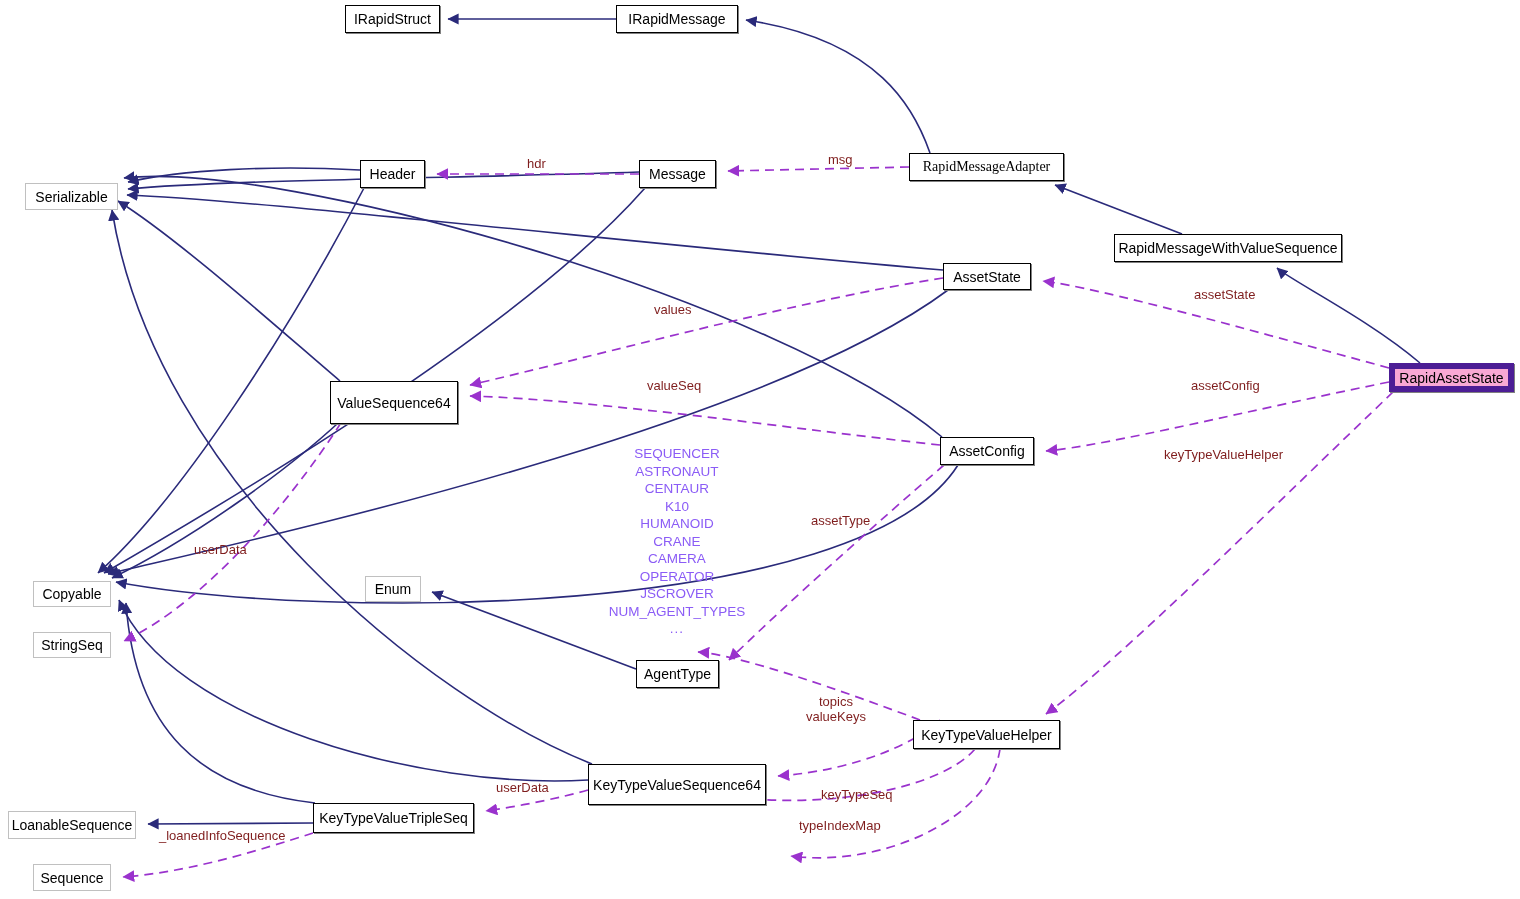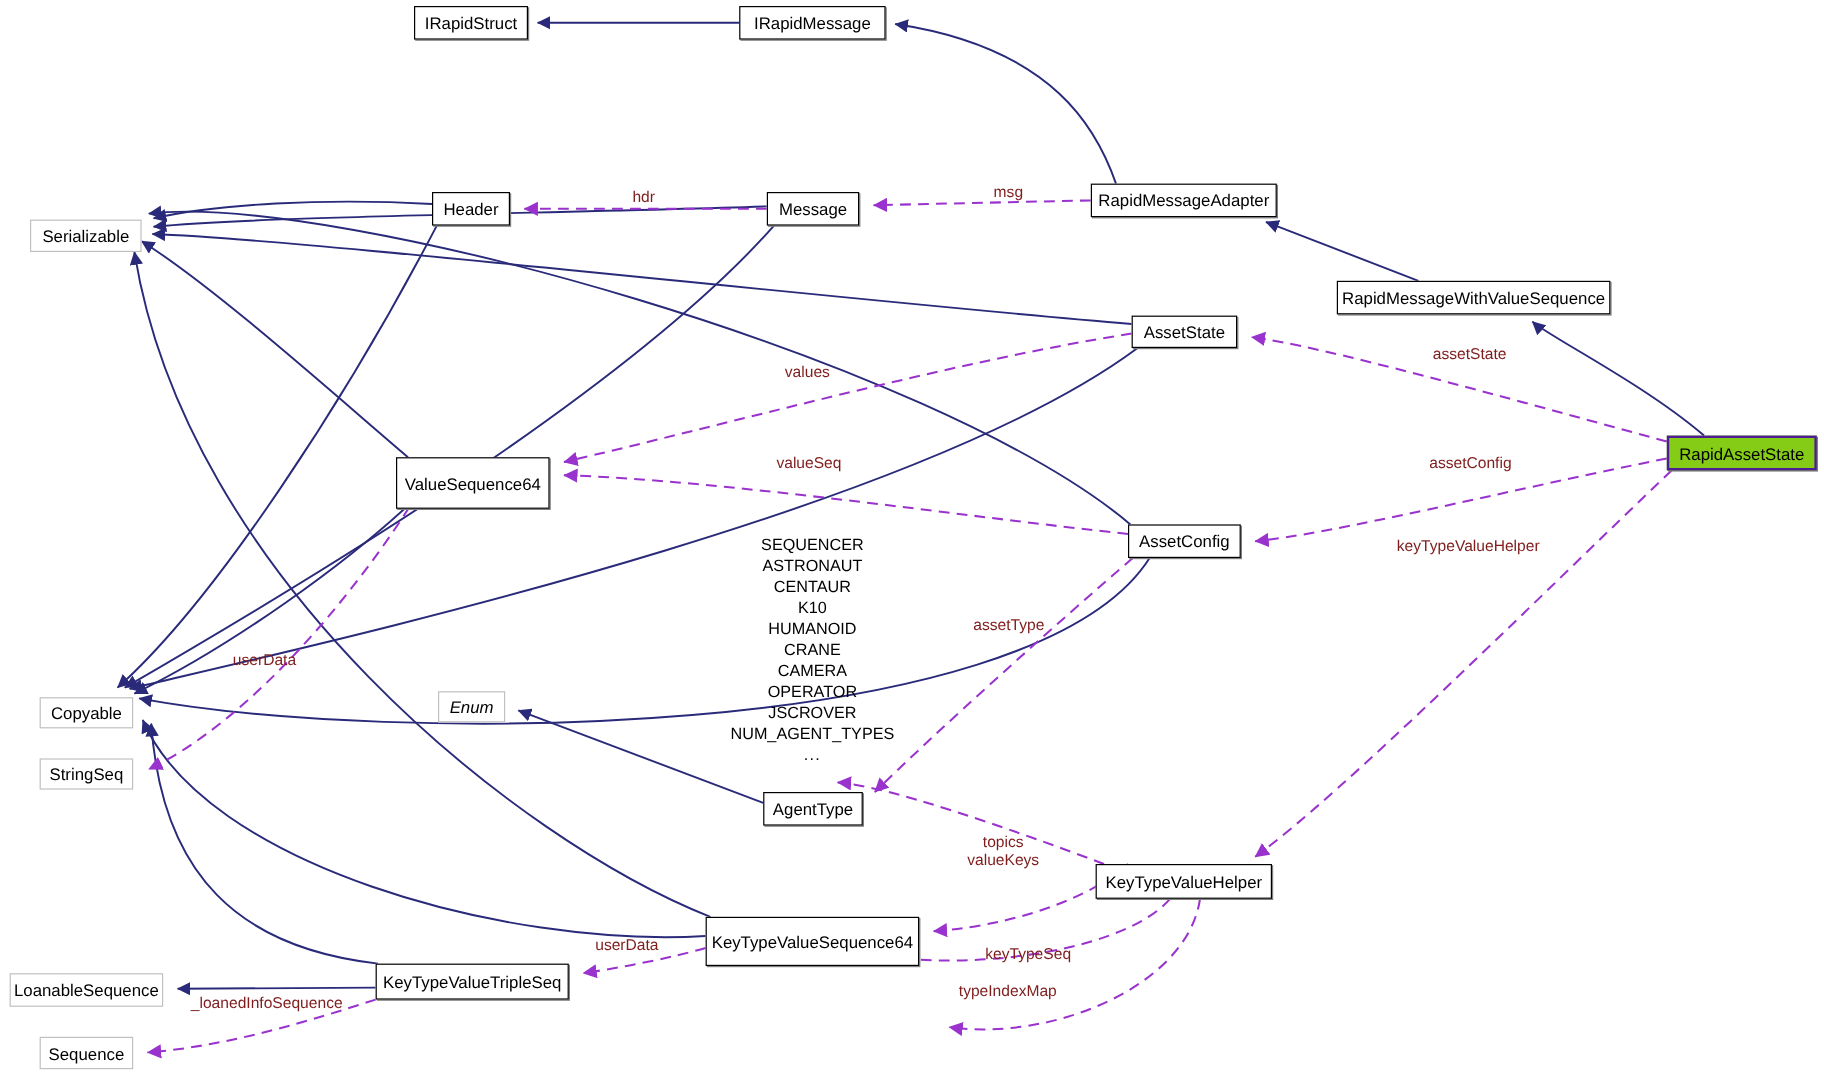--- a/index.html
+++ b/index.html
@@ -37,36 +37,36 @@
     line-height: 1;
   }
   .node.solid {
     border: 1px solid #000000;
     box-shadow: 1px 1px 0 0 #808080;
   }
   .node.light {
     border: 1px solid #c0c0c0;
   }
   .node.highlight {
-    border: 2px solid #4c1d95;
-    background: #84cc16;
+    border: 6px solid #4c1d95;
+    background: #f9a8d4;
     box-shadow: 1px 1px 0 0 #808080;
   }
   .edge-label {
     position: absolute;
     font-size: 13px;
     color: #7f1d1d;
     white-space: nowrap;
     line-height: 1.15;
     text-align: center;
   }
   .enum-list {
     position: absolute;
     font-size: 13.5px;
-    color: #000000;
+    color: #8b5cf6;
     text-align: center;
     line-height: 17.5px;
     white-space: nowrap;
   }
   .enum-list .dots {
     letter-spacing: 1px;
   }
 </style>
 </head>
 <body>
@@ -166,39 +166,39 @@
   </div>
   <div class="node light" style="left:25px;top:183px;width:93px;height:27px;">
     <span>Serializable</span>
   </div>
   <div class="node solid" style="left:360px;top:160px;width:65px;height:28px;">
     <span>Header</span>
   </div>
   <div class="node solid" style="left:639px;top:160px;width:77px;height:28px;">
     <span>Message</span>
   </div>
-  <div class="node solid" style="left:909px;top:153px;width:155px;height:28px;">
+  <div class="node solid" style="left:909px;top:153px;width:155px;height:28px;font-family:Liberation Serif, serif;">
     <span>RapidMessageAdapter</span>
   </div>
   <div class="node solid" style="left:1114px;top:234px;width:228px;height:28px;">
     <span>RapidMessageWithValueSequence</span>
   </div>
   <div class="node solid" style="left:943px;top:263px;width:88px;height:27px;">
     <span>AssetState</span>
   </div>
   <div class="node highlight" style="left:1389px;top:363px;width:125px;height:29px;">
     <span>RapidAssetState</span>
   </div>
   <div class="node solid" style="left:330px;top:381px;width:128px;height:43px;">
     <span>ValueSequence64</span>
   </div>
   <div class="node solid" style="left:940px;top:437px;width:94px;height:28px;">
     <span>AssetConfig</span>
   </div>
-  <div class="node light" style="left:365px;top:576px;width:56px;height:26px;font-style:italic;">
+  <div class="node light" style="left:365px;top:576px;width:56px;height:26px;">
     <span>Enum</span>
   </div>
   <div class="node light" style="left:33px;top:581px;width:78px;height:26px;">
     <span>Copyable</span>
   </div>
   <div class="node light" style="left:33px;top:632px;width:78px;height:26px;">
     <span>StringSeq</span>
   </div>
   <div class="node solid" style="left:636px;top:660px;width:83px;height:28px;">
     <span>AgentType</span>

